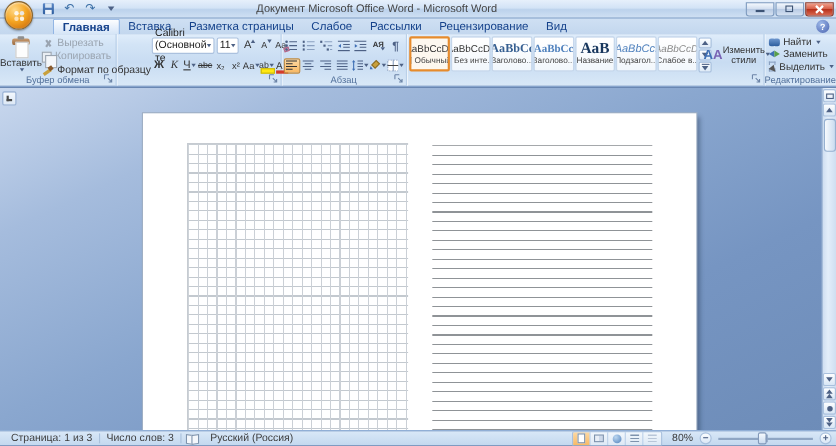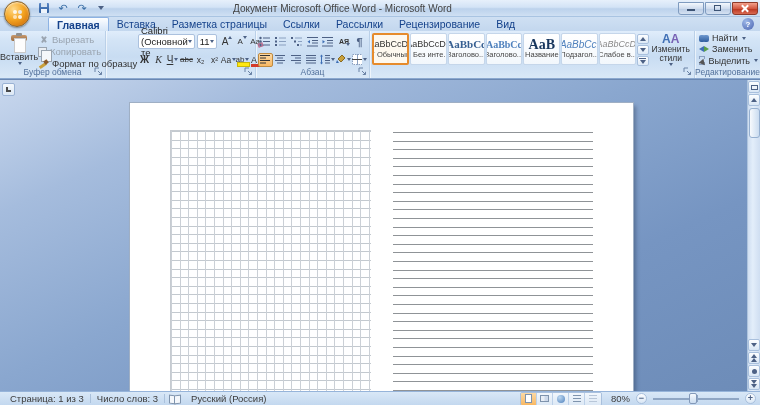--- a/index.html
+++ b/index.html
@@ -109,21 +109,21 @@
   .s-sample.title { font-size:14px; font-weight:bold; color:#17365d; font-family:"Liberation Serif",serif; }
   .s-sample.sub { font-size:10px; font-style:italic; color:#4f81bd; }
   .s-sample.subtle { font-size:9px; font-style:italic; color:#8a8a8a; }
   .s-name { font-size:7.5px; color:#444; white-space:nowrap; }
   .gallery-scroll { width:13px; display:flex; flex-direction:column; gap:1px; padding-top:1px; }
   .gs-btn { width:12px; height:10px; border:1px solid #a9c0dd; border-radius:2px; background:linear-gradient(#fdfeff,#dde9f6);
     display:flex; align-items:center; justify-content:center; flex-direction:column; }
   .tri-up { width:0; height:0; border-left:3px solid transparent; border-right:3px solid transparent; border-bottom:4px solid #4d6185; }
   .tri-dn { width:0; height:0; border-left:3px solid transparent; border-right:3px solid transparent; border-top:4px solid #4d6185; }
   .gs-more .bar { width:7px; height:1.5px; background:#4d6185; margin-bottom:1px; }
-  .change-styles { width:44px; display:flex; flex-direction:column; align-items:center; justify-content:center; font-size:8.5px; color:#333; text-align:center; line-height:9px; }
+  .change-styles { width:44px; display:flex; flex-direction:row; align-items:center; justify-content:center; font-size:8.5px; color:#333; text-align:center; line-height:9px; }
   .aa-ico { font-size:12px; font-weight:bold; color:#7862b4; line-height:12px; }
   .aa-ico span { color:#3f6fb5; }
 
   
   #g-editing { width:65px; border-right:none; display:flex; flex-direction:column; gap:1px; padding-left:4px; }
   .ed-row { display:flex; align-items:center; gap:3px; height:11px; font-size:9px; color:#333; }
   .binoc { width:10px; height:7px; position:relative; }
   .binoc:before,.binoc:after { content:""; position:absolute; top:0; width:6px; height:7px; border-radius:2px; background:linear-gradient(#6f98cf,#2d5d9e); }
   .binoc:before { left:0; } .binoc:after { right:0; }
   .repl-ico { width:10px; height:8px; position:relative; }
@@ -219,21 +219,21 @@
     <div class="win-btn close">
         <span class="glyph-x"></span>
       </div>
   </div>
 </div>
 
 <div id="tabrow">
   <div class="tab active">Главная</div>
   <div class="tab">Вставка</div>
   <div class="tab">Разметка страницы</div>
-  <div class="tab">Ссылки</div>
+  <div class="tab">Слабое</div>
   <div class="tab">Рассылки</div>
   <div class="tab">Рецензирование</div>
   <div class="tab">Вид</div>
   <div class="tabrow-help">?</div>
 </div>
 
 <div id="ribbon">
 
   <div class="group" id="g-clipboard">
     <div class="paste-btn">

